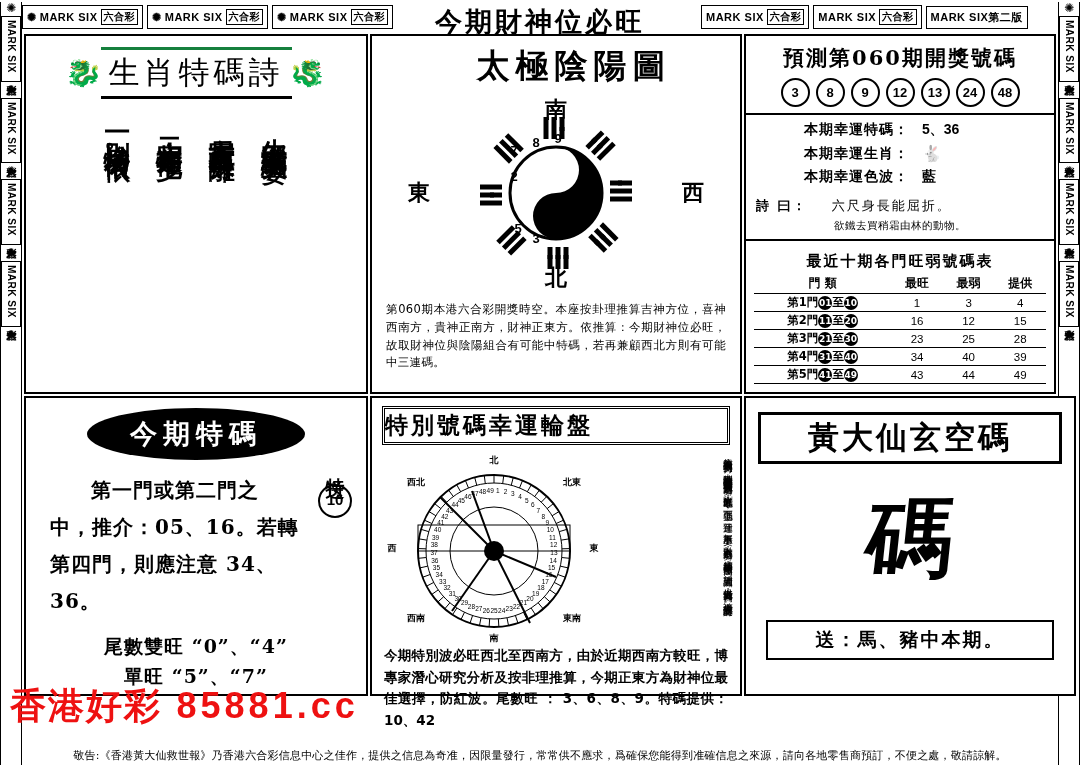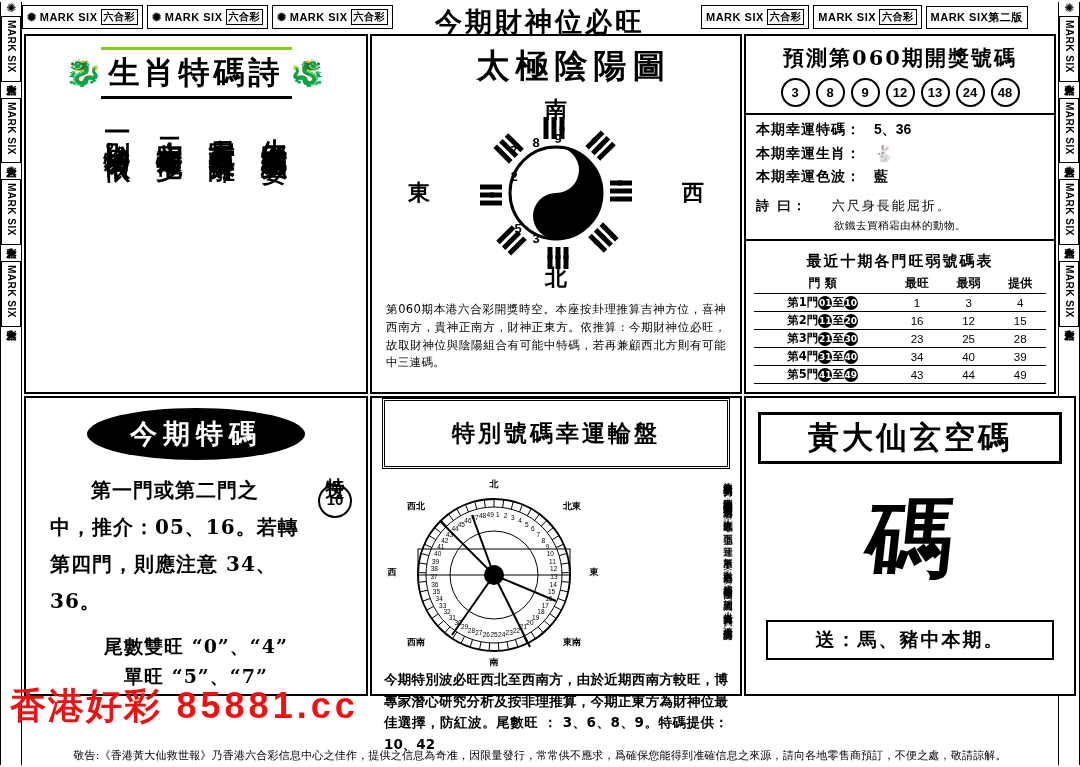--- a/index.html
+++ b/index.html
@@ -69,22 +69,22 @@
   
   .pF { left: 720px; top: 362px; width: 332px; height: 300px; }
 
   
   .titleband {
     position: relative; margin: 10px 12px 0; height: 54px;
     display: flex; align-items: center; justify-content: center;
   }
   .titleband .brush {
     font-family: "DejaVu Serif", serif;
-    font-weight: bold; font-size: 31px; letter-spacing: 4px;
-    border-top: 3px solid #84cc16; border-bottom: 3px solid #000;
+    font-weight: normal; font-size: 31px; letter-spacing: 4px;
+    border-top: 3px solid #15803d; border-bottom: 3px solid #000;
     padding: 2px 8px;
   }
   .dragon {
     font-size: 26px; line-height: 1; transform: scaleX(1.2);
   }
   .dragon.r { transform: scaleX(-1.2); }
 
   .poem {
     display: flex; flex-direction: row-reverse; justify-content: center;
     gap: 18px; margin-top: 18px; padding: 0 14px;
@@ -130,21 +130,21 @@
   .balls { display: flex; justify-content: center; gap: 6px; padding: 0 6px 6px; }
   .ball {
     width: 29px; height: 29px; border-radius: 50%;
     border: 2px solid #000; display: flex; align-items: center;
     justify-content: center; font-family: "Liberation Sans", sans-serif;
     font-size: 13px; font-weight: bold;
   }
   .pc-rows { border-top: 2px solid #000; padding: 6px 10px 2px; }
   .pc-row {
     display: flex; align-items: flex-end; font-family: "DejaVu Sans", sans-serif;
-    font-size: 14px; font-weight: bold; margin-bottom: 5px;
+    font-size: 14px; font-weight: bold; margin-bottom: 5px; margin-left: 48px;
   }
   .pc-row .k { width: 118px; letter-spacing: 1px; }
   .pc-row .v { font-family: "Liberation Sans", sans-serif; }
   .pc-poem {
     font-family: "DejaVu Sans", sans-serif; font-size: 13px;
     margin: 4px 10px 0; letter-spacing: 2px;
   }
   .pc-poem .lbl { font-weight: bold; margin-right: 18px; }
   .pc-sub {
     font-family: "DejaVu Sans", sans-serif; font-size: 10.5px;
@@ -193,23 +193,23 @@
     justify-content: center; font-family: "Liberation Sans", sans-serif;
     font-size: 15px; font-weight: bold;
   }
   .dfoot {
     font-family: "DejaVu Serif", serif; font-size: 19px; font-weight: bold;
     margin: 4px 16px 0; letter-spacing: 1px;
   }
 
   
   .ebanner {
-    margin: 0 10px 0; border: 3px double #000; text-align: center;
+    margin: 8px 10px 0; border: 3px double #000; text-align: left;
     font-family: "DejaVu Serif", serif; font-weight: bold;
-    font-size: 23px; letter-spacing: 3px; padding: 17px 0;
+    font-size: 23px; letter-spacing: 3px; padding: 1px 0;
     background: #fff;
   }
   .ewrap { position: relative; height: 200px; }
   .wheel-col { position: absolute; left: 8px; top: 6px; width: 228px; height: 196px; }
   .etext {
     position: absolute; right: 6px; top: 6px; width: 124px; height: 192px;
     display: flex; flex-direction: row-reverse; gap: 2px;
   }
   .etext .col {
     writing-mode: vertical-rl; font-family: "DejaVu Sans", sans-serif;

